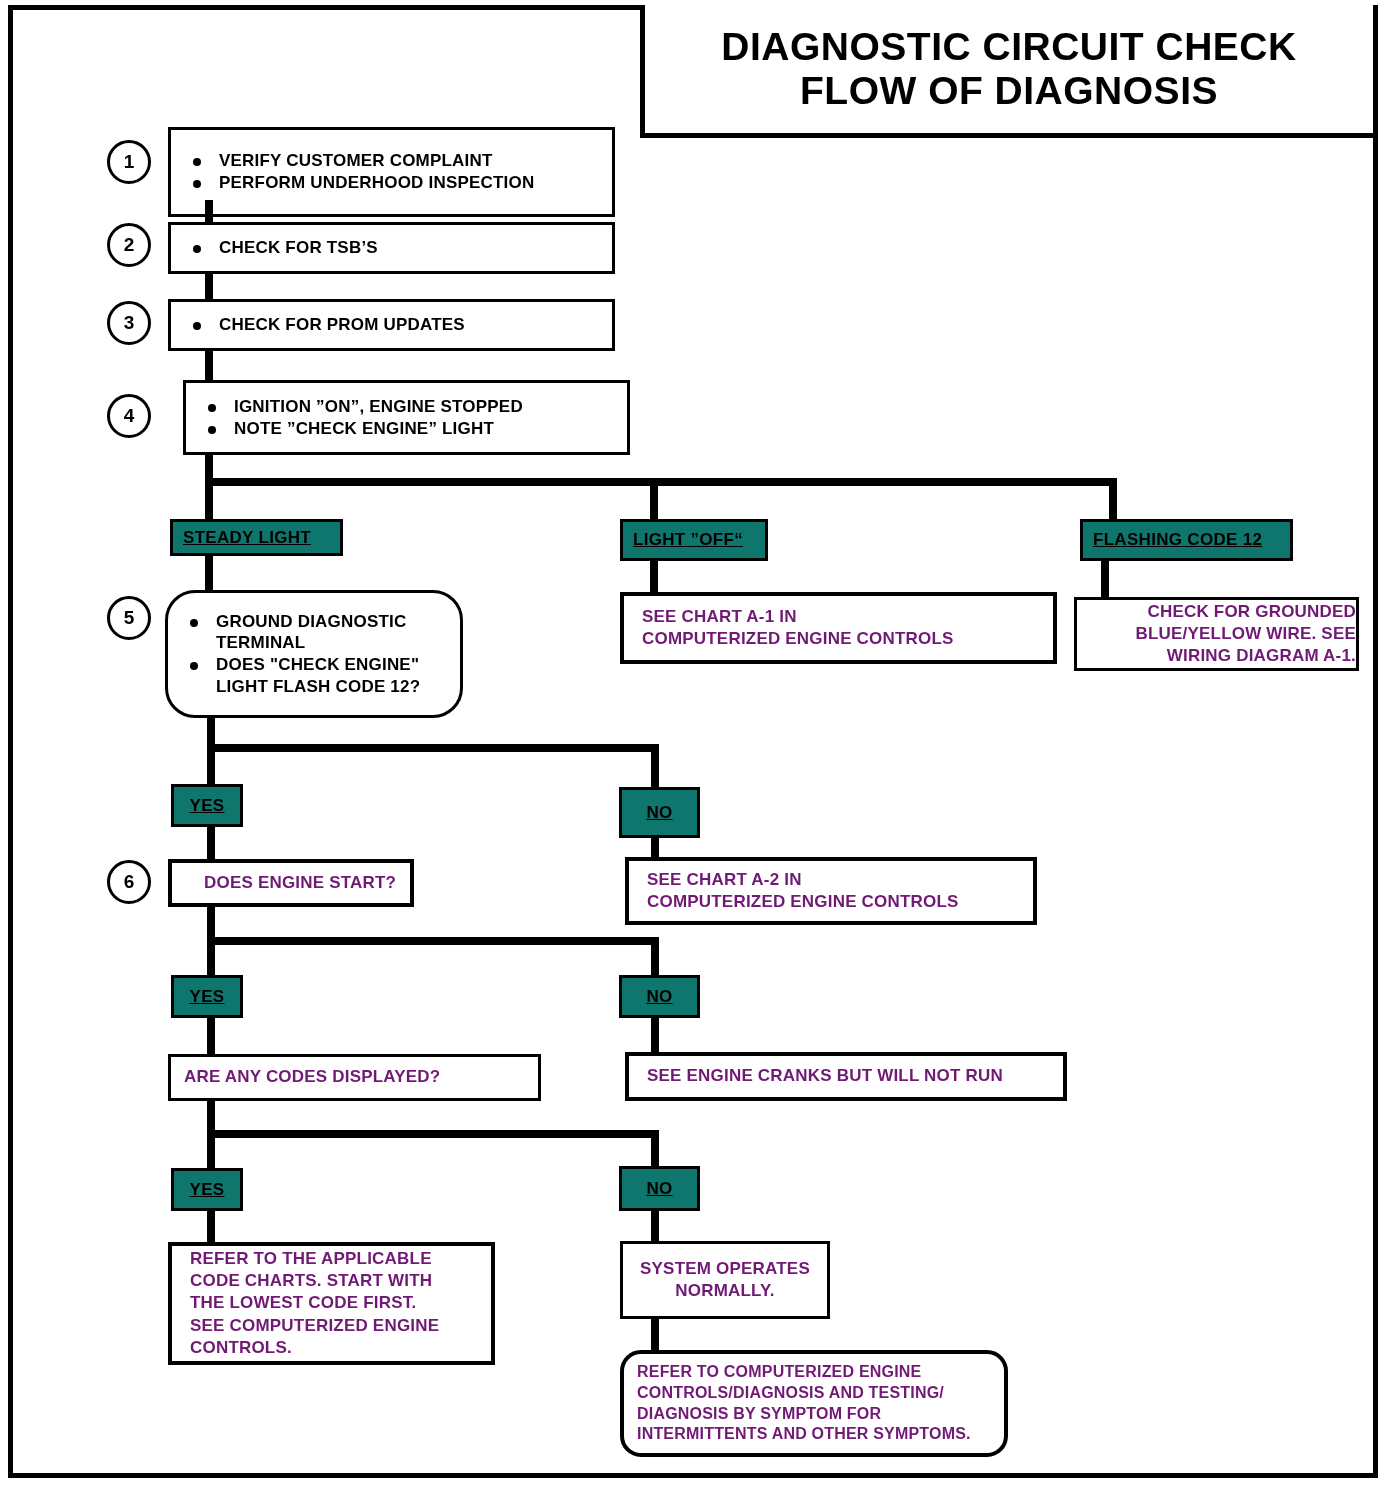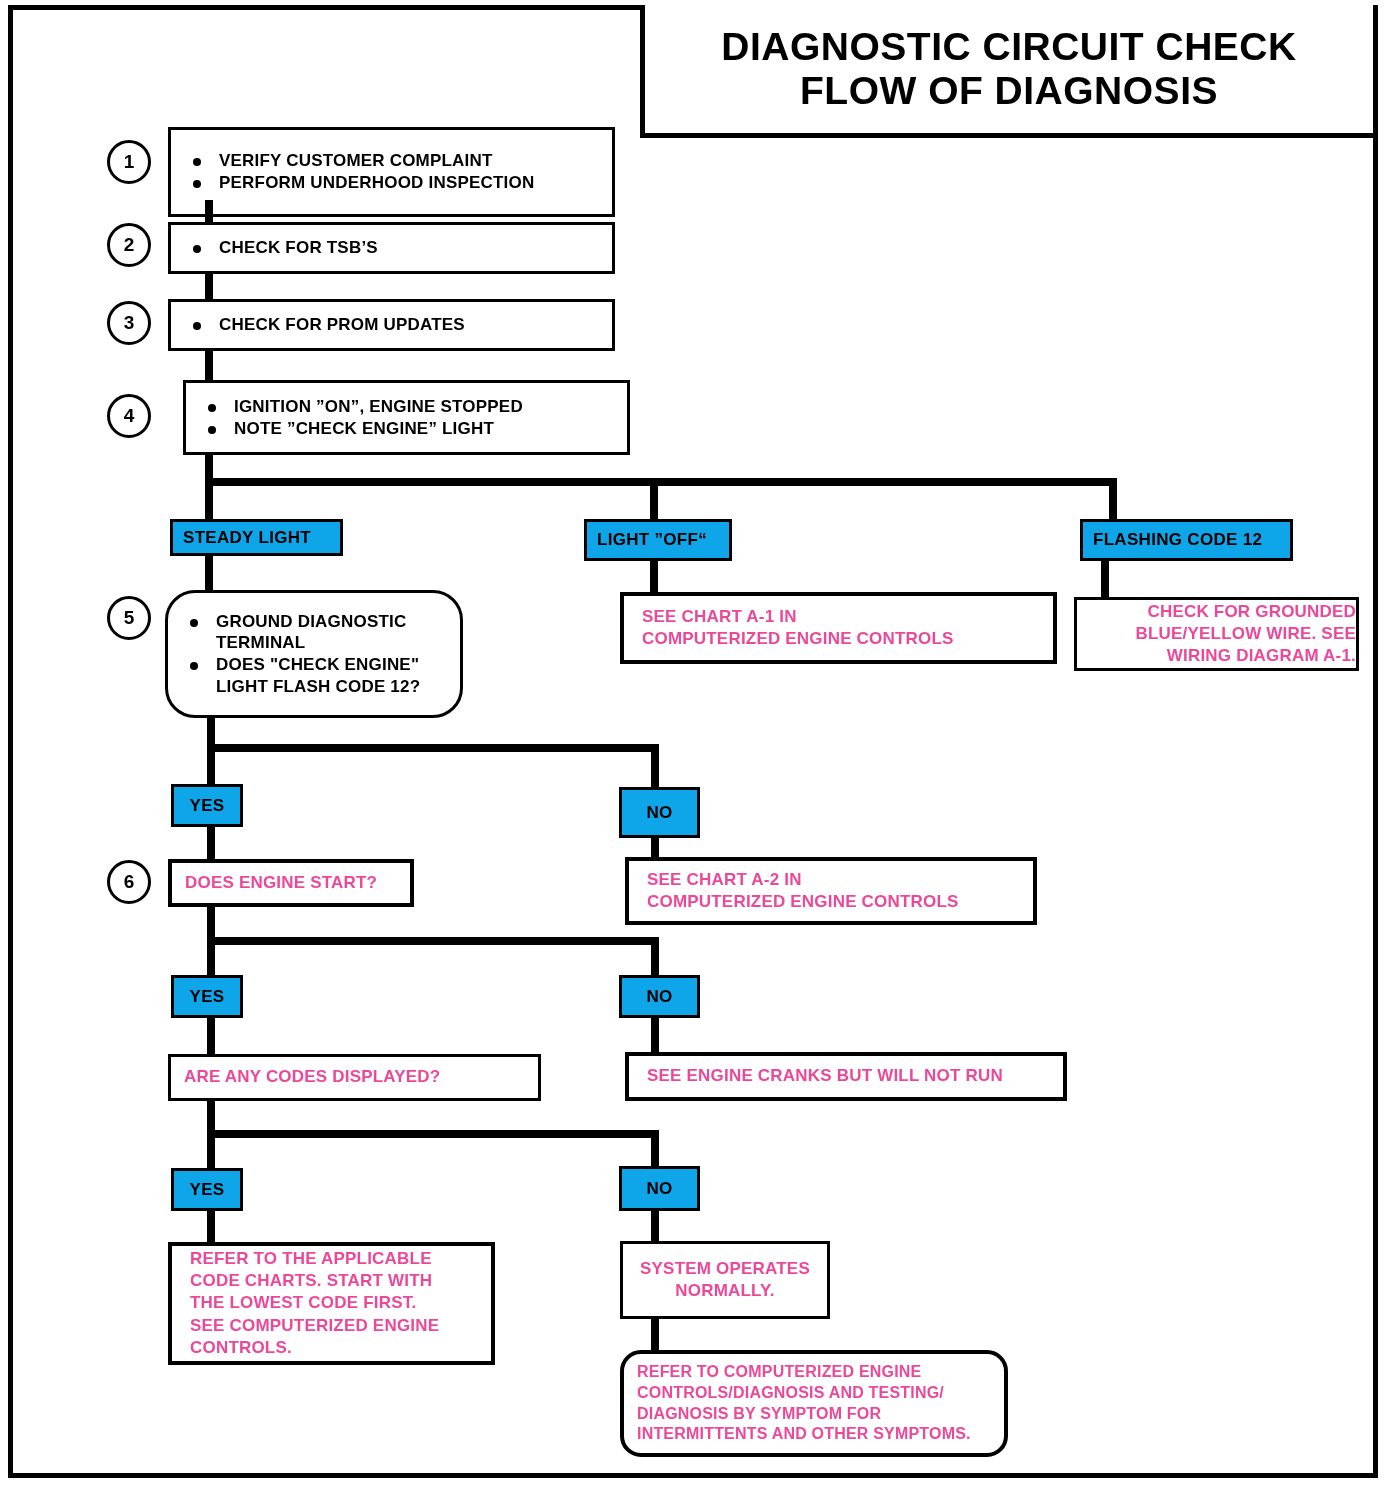--- a/index.html
+++ b/index.html
@@ -79,21 +79,21 @@
     flex-direction: column;
     justify-content: center;
   }
   .box.thick { border-width: 4px; }
   .box-text {
     font-size: 17px;
     font-weight: bold;
     line-height: 1.30;
     letter-spacing: 0.2px;
     white-space: pre-line;
-    color: #ec4899;
+    color: #701a75;
   }
   .pad-l { padding-left: 13px; }
   .pad-l-lg { padding-left: 18px; }
 
   
   .bullets {
     list-style: none;
     margin: 0;
     padding: 0 0 0 18px;
   }
@@ -115,28 +115,29 @@
     width: 8px;
     height: 8px;
     background: #000;
     border-radius: 50%;
   }
   
   .label-box {
     position: absolute;
     border: 3px solid #000;
     box-sizing: border-box;
-    background: #0ea5e9;
+    background: #0f766e;
     display: flex;
     align-items: center;
     font-size: 17px;
     font-weight: bold;
     letter-spacing: 0.3px;
     color: #000;
     padding-left: 10px;
+    text-decoration: underline;
   }
   .label-box.center {
     justify-content: center;
     padding-left: 0;
   }
   
   .vline {
     position: absolute;
     width: 8px;
     background: #000;
@@ -193,21 +194,21 @@
     </ul>
   </div>
 
   <div class="vline" style="left:205px; top:453px; height:30px;"></div>
   <div class="hline" style="left:205px; top:478px; width:912px;"></div>
   <div class="vline" style="left:205px; top:478px; height:45px;"></div>
   <div class="vline" style="left:650px; top:478px; height:45px;"></div>
   <div class="vline" style="left:1109px; top:478px; height:45px;"></div>
 
   <div class="label-box" style="left:170px; top:519px; width:173px; height:37px;">STEADY LIGHT</div>
-  <div class="label-box" style="left:584px; top:519px; width:148px; height:42px;">LIGHT ”OFF“</div>
+  <div class="label-box" style="left:620px; top:519px; width:148px; height:42px;">LIGHT ”OFF“</div>
   <div class="label-box" style="left:1080px; top:519px; width:213px; height:42px;">FLASHING CODE 12</div>
 
   <div class="vline" style="left:205px; top:554px; height:40px;"></div>
   <div class="vline" style="left:650px; top:559px; height:36px;"></div>
   <div class="vline" style="left:1101px; top:559px; height:40px;"></div>
 
   <div class="box thick" style="left:620px; top:592px; width:437px; height:72px;">
     <div class="box-text pad-l-lg">SEE CHART A-1 IN
 COMPUTERIZED ENGINE CONTROLS</div>
   </div>
@@ -232,21 +233,21 @@
   <div class="vline" style="left:207px; top:744px; height:42px;"></div>
   <div class="vline" style="left:651px; top:744px; height:45px;"></div>
 
   <div class="label-box center" style="left:171px; top:784px; width:72px; height:43px;">YES</div>
   <div class="label-box center" style="left:619px; top:787px; width:81px; height:51px;">NO</div>
 
   <div class="vline" style="left:207px; top:825px; height:39px;"></div>
   <div class="vline" style="left:651px; top:836px; height:24px;"></div>
 
   <div class="step-circle" style="left:107px; top:860px;">6</div>
-  <div class="box thick" style="left:168px; top:859px; width:246px; height:48px;">
+  <div class="box thick" style="left:168px; top:859px; width:246px; height:48px;padding-left:19px;">
     <div class="box-text pad-l">DOES ENGINE START?</div>
   </div>
   <div class="box thick" style="left:625px; top:857px; width:412px; height:68px;">
     <div class="box-text pad-l-lg">SEE CHART A-2 IN
 COMPUTERIZED ENGINE CONTROLS</div>
   </div>
 
   <div class="vline" style="left:207px; top:905px; height:38px;"></div>
   <div class="hline" style="left:207px; top:937px; width:452px;"></div>
   <div class="vline" style="left:207px; top:937px; height:40px;"></div>

